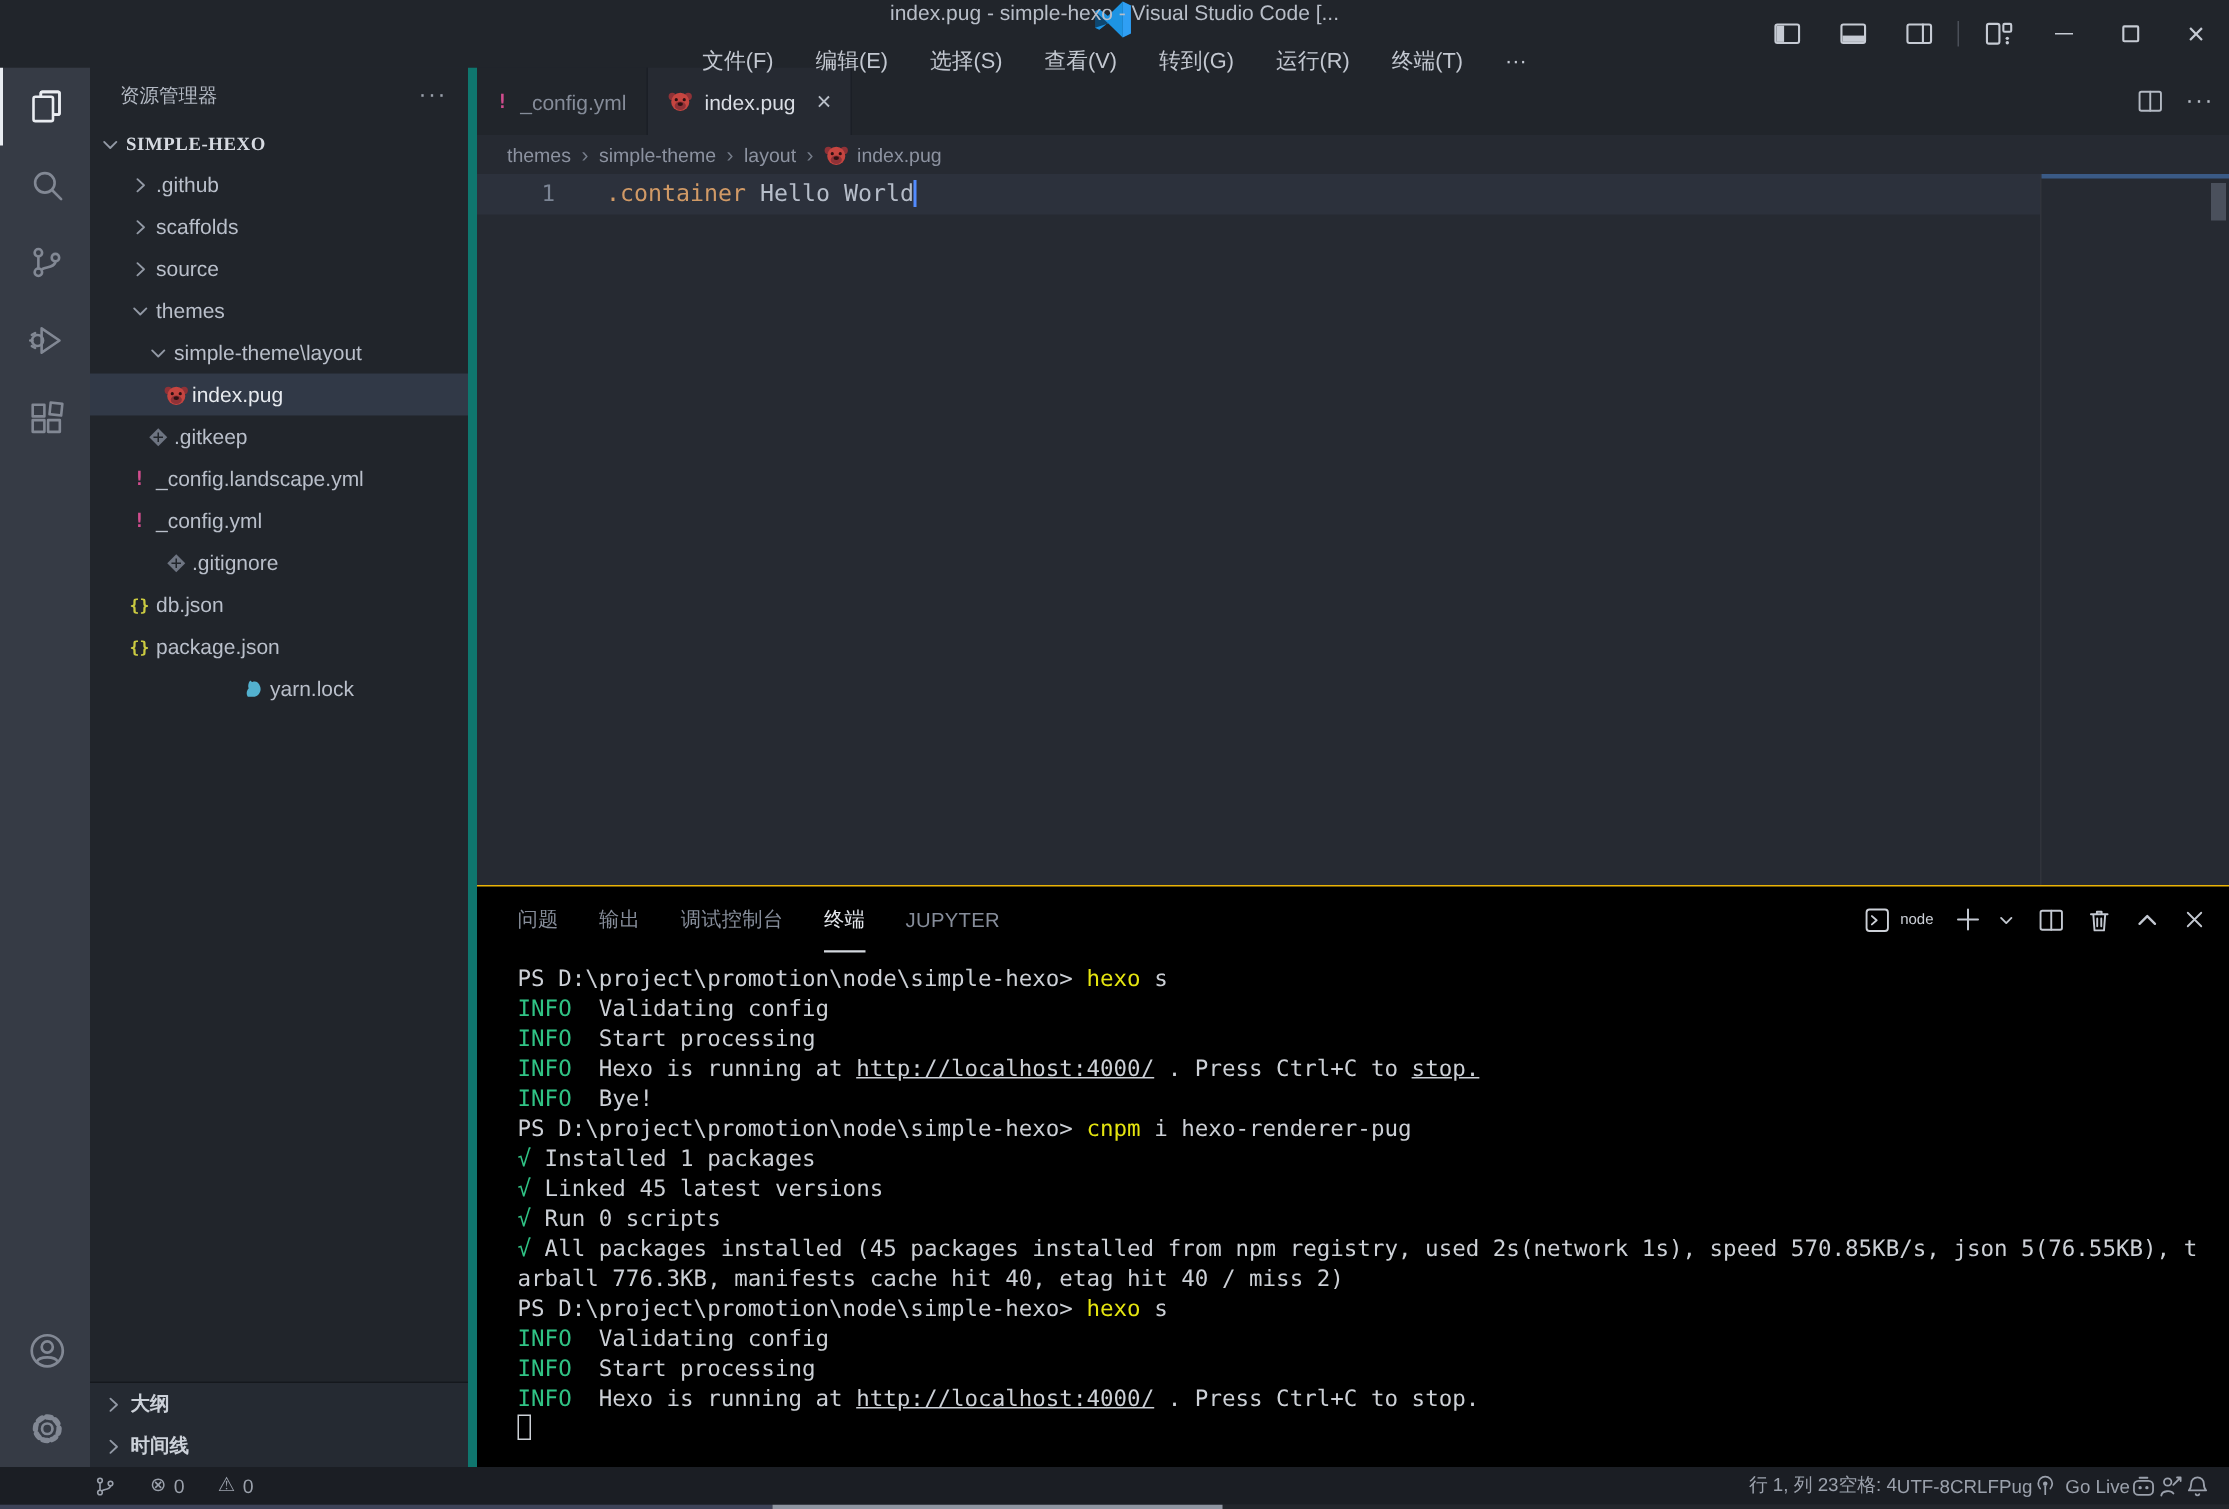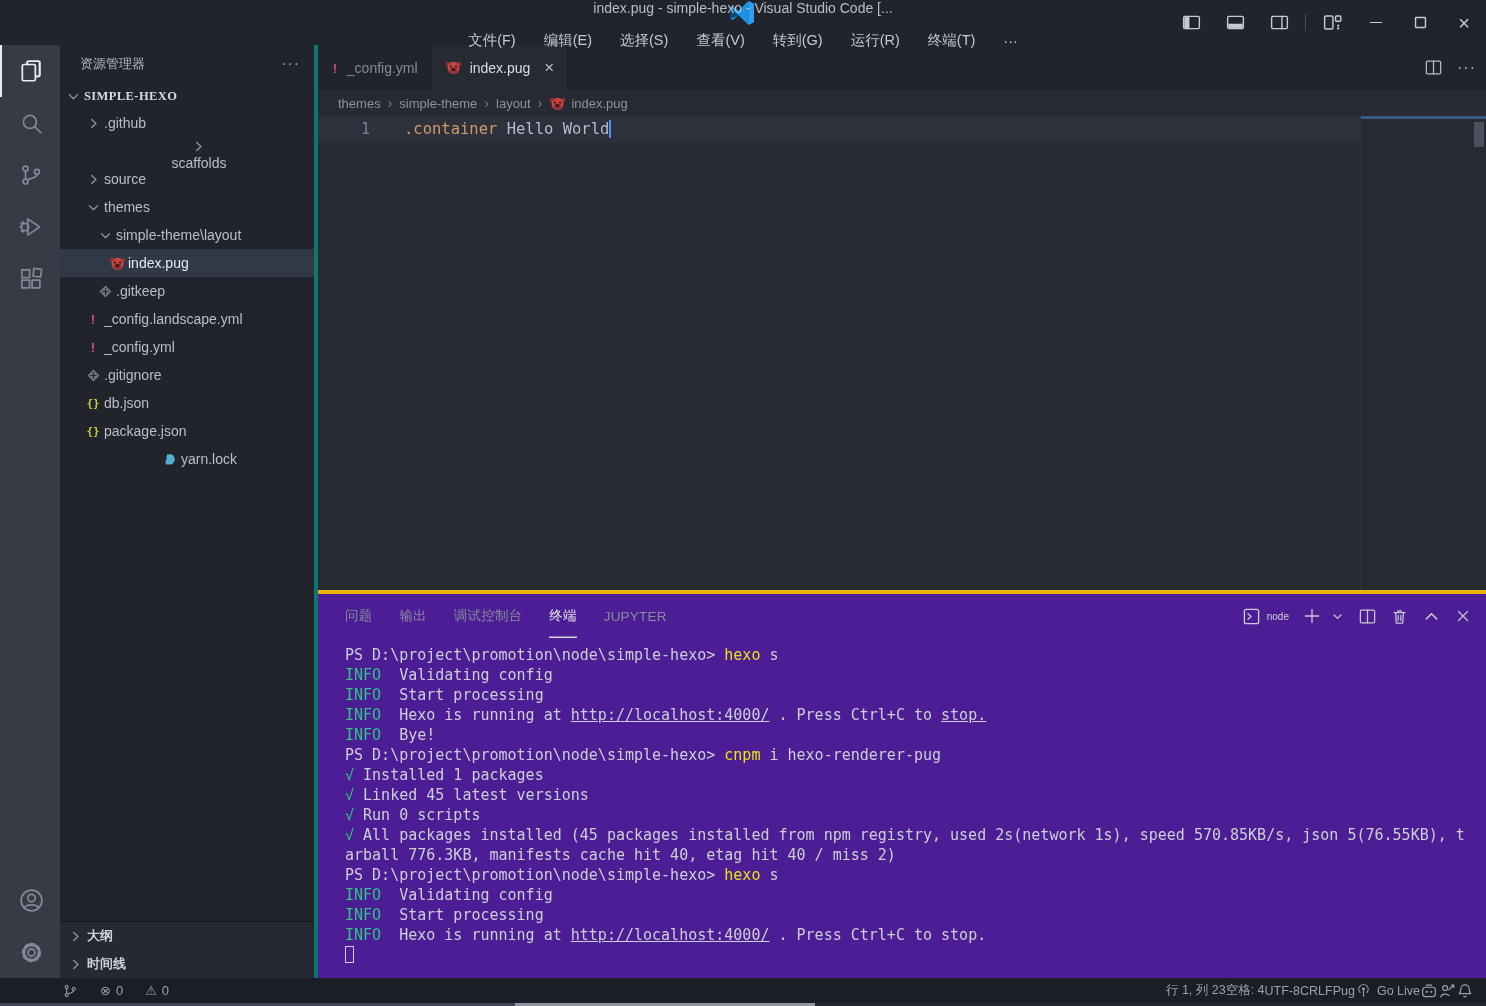--- a/index.html
+++ b/index.html
@@ -18,21 +18,21 @@
   .tb-sep { width:1px; height:17px; background:#4a4f58; margin:0 4px; }
   .tb-min-glyph { display:block; width:12px; height:1.5px; background:#c6cbd4; }
 
   
   .activitybar { position:absolute; top:45px; left:0; width:60px; bottom:28px; background:#363b45; display:flex; flex-direction:column; }
   .ab-item { width:60px; height:52px; display:flex; align-items:center; justify-content:center; color:#8088 94; color:#828894; border-left:2px solid transparent; }
   .ab-item.active { color:#e9ecf1; border-left:2px solid #e9ecf1; }
   .ab-spacer { flex:1; }
 
   
-  .sidebar { position:absolute; top:45px; left:60px; width:258px; bottom:28px; background:#21252b; border-right:4px solid #0f766e; }
+  .sidebar { position:absolute; top:45px; left:60px; width:258px; bottom:28px; background:#21252b; border-right:6px solid #0f766e; }
   .sb-header { height:38px; display:flex; align-items:center; padding:0 14px 0 20px; color:#b4bac4; font-size:13px; }
   .sb-header .grow { flex:1; }
   .sb-more { color:#9aa0ab; font-size:16px; letter-spacing:1px; }
   .sb-section { height:26px; display:flex; align-items:center; padding-left:4px; color:#d6dae1; font-size:12.5px; font-weight:700; letter-spacing:.4px;font-family:Liberation Serif, serif; }
   .tree { }
   .tree-row { height:28px; display:flex; align-items:center; color:#b9bfca; font-size:14px; }
   .tree-row.selected { background:#31374230; background:#313947; color:#e6e9ee; }
   .tree-slot { width:18px; height:18px; flex:0 0 18px; display:flex; align-items:center; justify-content:center; color:#9299a5; margin-right:2px; }
   .ficon-yaml { font-weight:700; font-size:13px; color:#d14d8e; font-family:"DejaVu Sans Mono",monospace; }
   .ficon-json { font-weight:700; font-size:11px; color:#cbcb41; font-family:"DejaVu Sans Mono",monospace; }
@@ -55,21 +55,21 @@
   .gutter-num { position:absolute; top:0; left:0; width:52px; height:27px; line-height:27px; text-align:right; color:#7c8595; font-size:15px; }
   .code-line { position:absolute; top:0; left:86px; height:27px; line-height:27px; font-size:15.5px; white-space:pre; }
   .tok-class { color:#d19a66; }
   .tok-text { color:#b6bdc9; }
   .caret { display:inline-block; width:2px; height:18px; background:#528bff; vertical-align:-4px; margin-left:0px; }
   .minimap { position:absolute; top:0; right:0; bottom:0; width:126px; border-left:1px solid rgba(255,255,255,.05); }
   .minimap-topline { position:absolute; top:0; left:0; right:0; height:3px; background:#3a5a86; }
   .scroll-thumb { position:absolute; top:6px; right:2px; width:10px; height:25px; background:#4a505c; }
 
   
-  .panel { position:absolute; top:590px; left:318px; right:0; bottom:28px; background:#4c1d95; border-top:4px solid #eab308; }
+  .panel { position:absolute; top:590px; left:318px; right:0; bottom:28px; background:#000000; border-top:1px solid #eab308; }
   .panel-header { position:relative; height:44px; display:flex; align-items:center; gap:27px; padding-left:27px; }
   .ptab { height:100%; display:flex; align-items:center; color:#868d9a; font-size:13.5px; letter-spacing:.2px; }
   .ptab.active { color:#e4e7ec; box-shadow:inset 0 -1.5px 0 #d4d8de; }
   .panel-actions { position:absolute; right:14px; top:0; height:44px; display:flex; align-items:center; gap:13px; color:#c3c8d1; }
   .shell-badge { display:flex; align-items:center; gap:6px; font-size:10px; color:#ccd0d7; }
   .panel-actions .gap-sm { margin-left:-5px; }
   .terminal { padding:7px 0 0 27px; font-family:"DejaVu Sans Mono",monospace; font-size:15px; }
   .tline { height:20px; line-height:20px; white-space:pre; color:#ccd0d6; }
   .tseg-p { color:#ccd0d6; } .tseg-y { color:#e5e510; } .tseg-g { color:#30c385; }
   .tseg-u { text-decoration:underline; }
@@ -225,21 +225,21 @@
     </div>
     <div class="tree" id="tree">
         <div class="tree-row" style="padding-left: 24px;">
           <span class="tree-slot">
             <svg width="15" height="15" viewBox="0 0 24 24" fill="none" stroke="currentColor" stroke-width="2" stroke-linecap="round" stroke-linejoin="round">
               <path d="M9 5.5 16 12l-7 6.5"></path>
             </svg>
           </span>
           <span>.github</span>
         </div>
-        <div class="tree-row" style="padding-left: 24px; flex-direction: column;">
+        <div class="tree-row" style="padding-left: 24px;">
           <span class="tree-slot">
             <svg width="15" height="15" viewBox="0 0 24 24" fill="none" stroke="currentColor" stroke-width="2" stroke-linecap="round" stroke-linejoin="round">
               <path d="M9 5.5 16 12l-7 6.5"></path>
             </svg>
           </span>
           <span>scaffolds</span>
         </div>
         <div class="tree-row" style="padding-left: 24px;">
           <span class="tree-slot">
             <svg width="15" height="15" viewBox="0 0 24 24" fill="none" stroke="currentColor" stroke-width="2" stroke-linecap="round" stroke-linejoin="round">
@@ -292,21 +292,21 @@
             <span class="ficon-yaml">!</span>
           </span>
           <span>_config.landscape.yml</span>
         </div>
         <div class="tree-row" style="padding-left: 24px;">
           <span class="tree-slot">
             <span class="ficon-yaml">!</span>
           </span>
           <span>_config.yml</span>
         </div>
-        <div class="tree-row" style="padding-left: 24px;">
+        <div class="tree-row" style="padding-left: 24px; margin-left: 24px;">
           <span class="tree-slot">
             <svg width="15" height="15" viewBox="0 0 16 16">
               <path d="M8 1.6 14.4 8 8 14.4 1.6 8z" fill="#6e7582"></path>
               <path d="M8 4.6v6.8M4.6 8h6.8" stroke="#21252b" stroke-width="1.1"></path>
             </svg>
           </span>
           <span>.gitignore</span>
         </div>
         <div class="tree-row" style="padding-left: 24px;">
           <span class="tree-slot">

